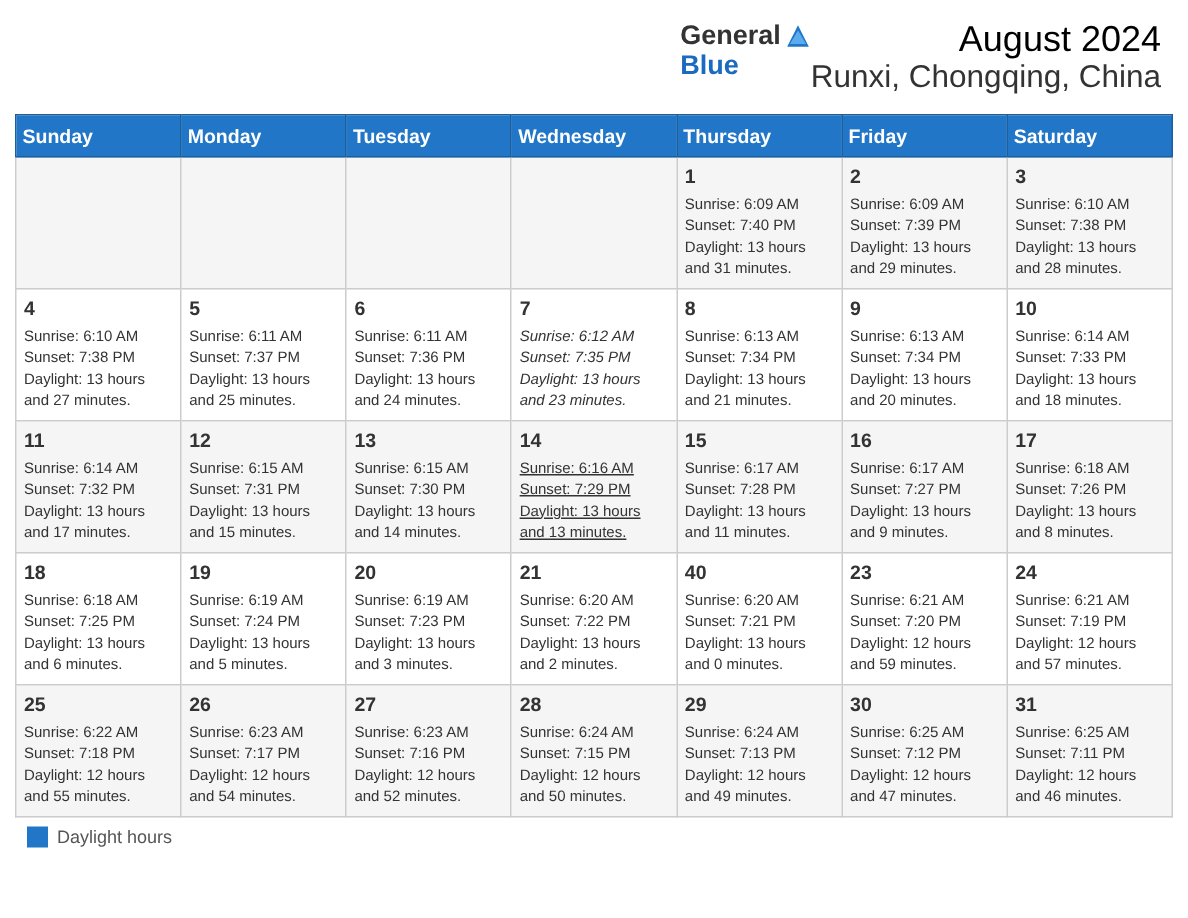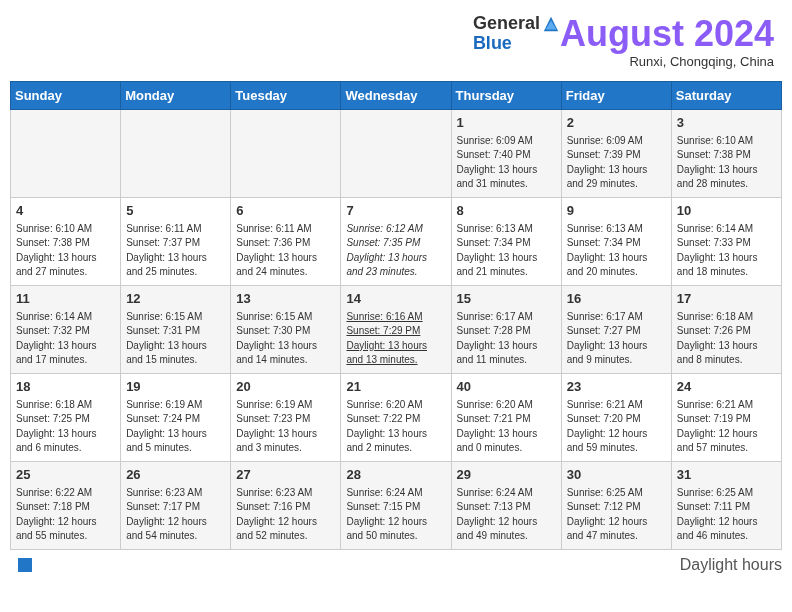--- a/index.html
+++ b/index.html
@@ -38,27 +38,27 @@
     }
     .logo-icon {
       width: 18px;
       height: 18px;
       margin-left: 2px;
     }
     .title-area {
       text-align: right;
     }
     .month-year {
-      font-size: 36px;
-      font-weight: bold;
-      color: #8b5cf6;
+      font-size: 24px;
+      font-weight: normal;
+      color: #000000;
       line-height: 1.1;
     }
     .location {
-      font-size: 13px;
+      font-size: 21px;
       color: #333;
     }
     table {
       width: 100%;
       border-collapse: collapse;
       font-size: 10.5px;
     }
     thead th {
       background-color: #2176c7;
       color: white;
@@ -97,23 +97,22 @@
       color: #333;
     }
     .empty-cell {
       background-color: #f5f5f5;
     }
     .legend {
       display: flex;
       align-items: center;
       margin-top: 6px;
       padding-left: 8px;
-      font-size: 16px;
+      font-size: 12px;
       color: #555;
-      justify-content: space-between;
     }
     .legend-box {
       width: 14px;
       height: 14px;
       background: #2176c7;
       margin-right: 6px;
       display: inline-block;
     }
   </style>
 </head>

